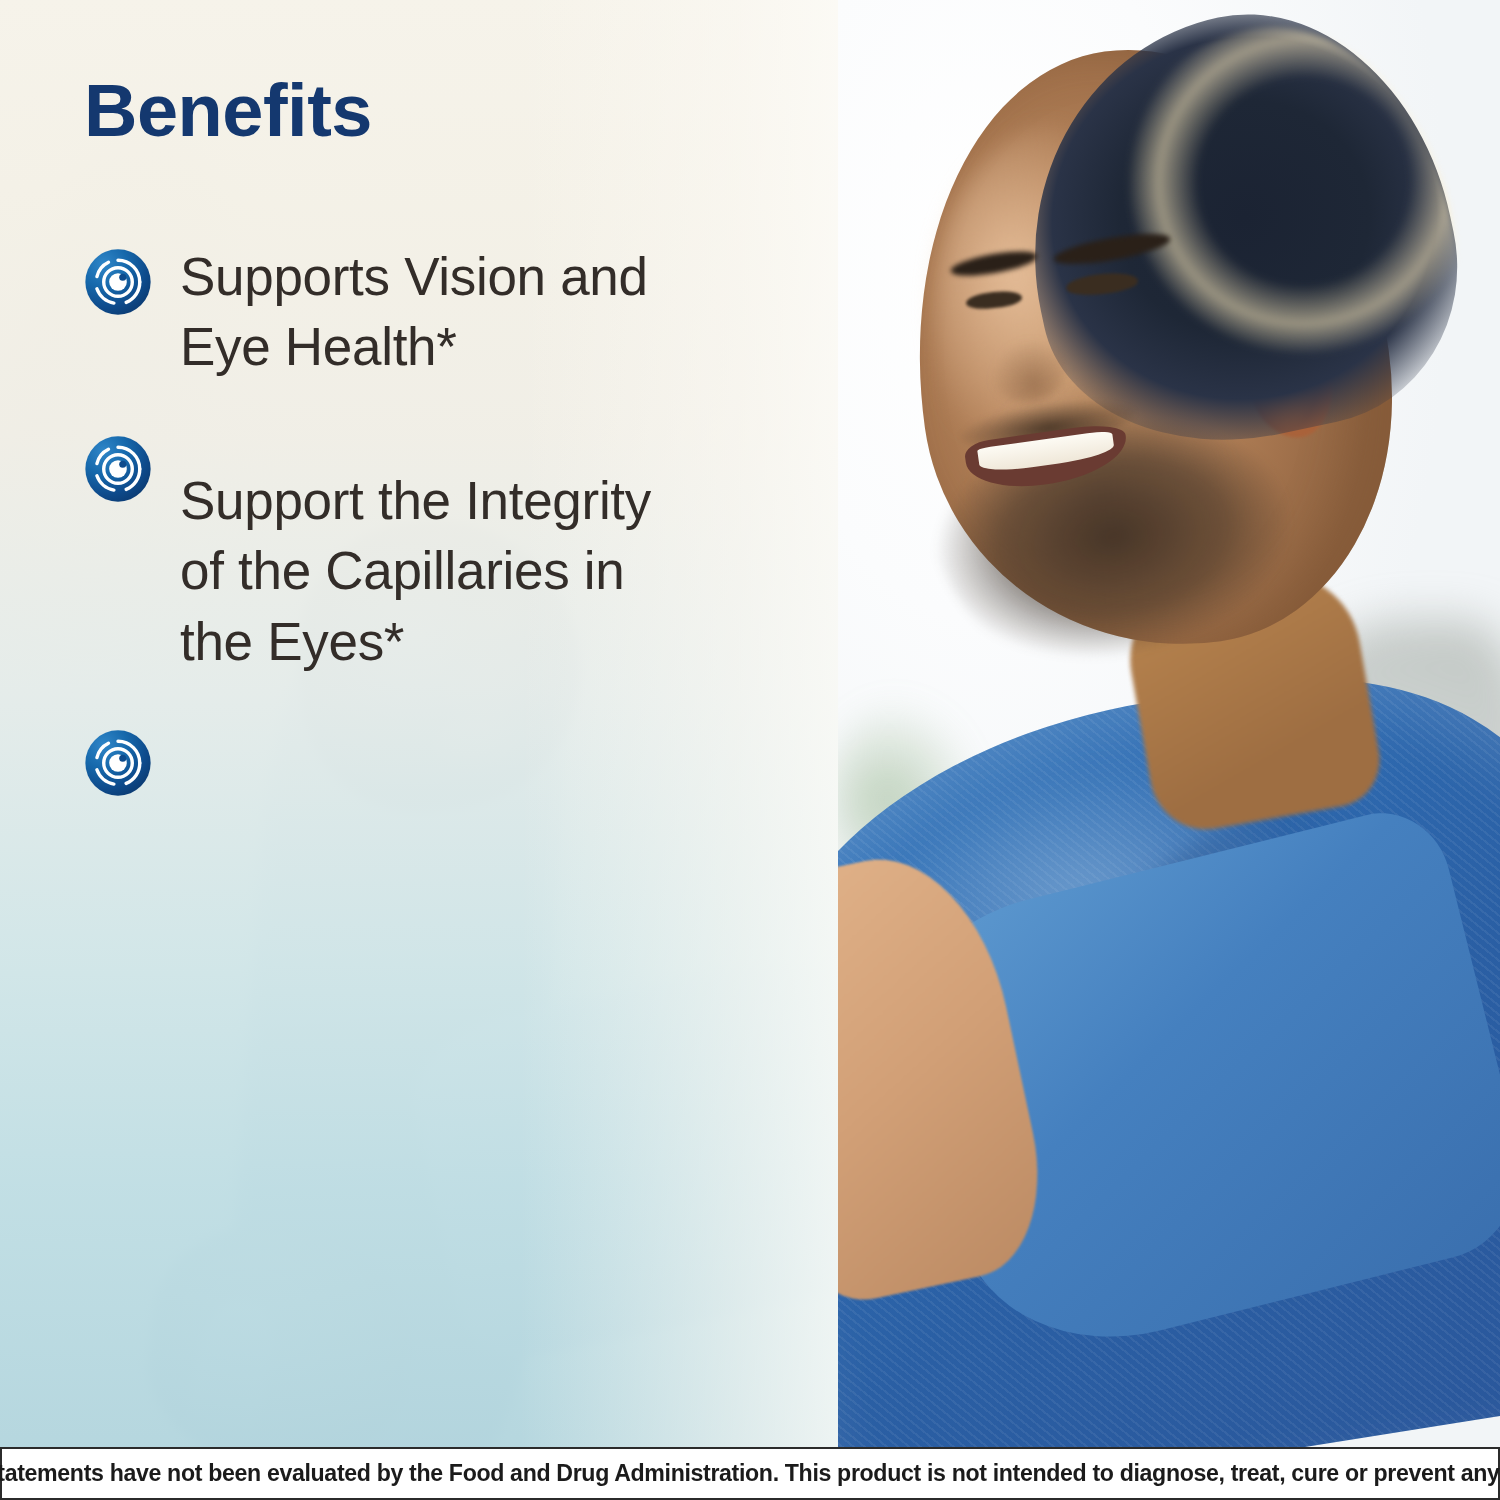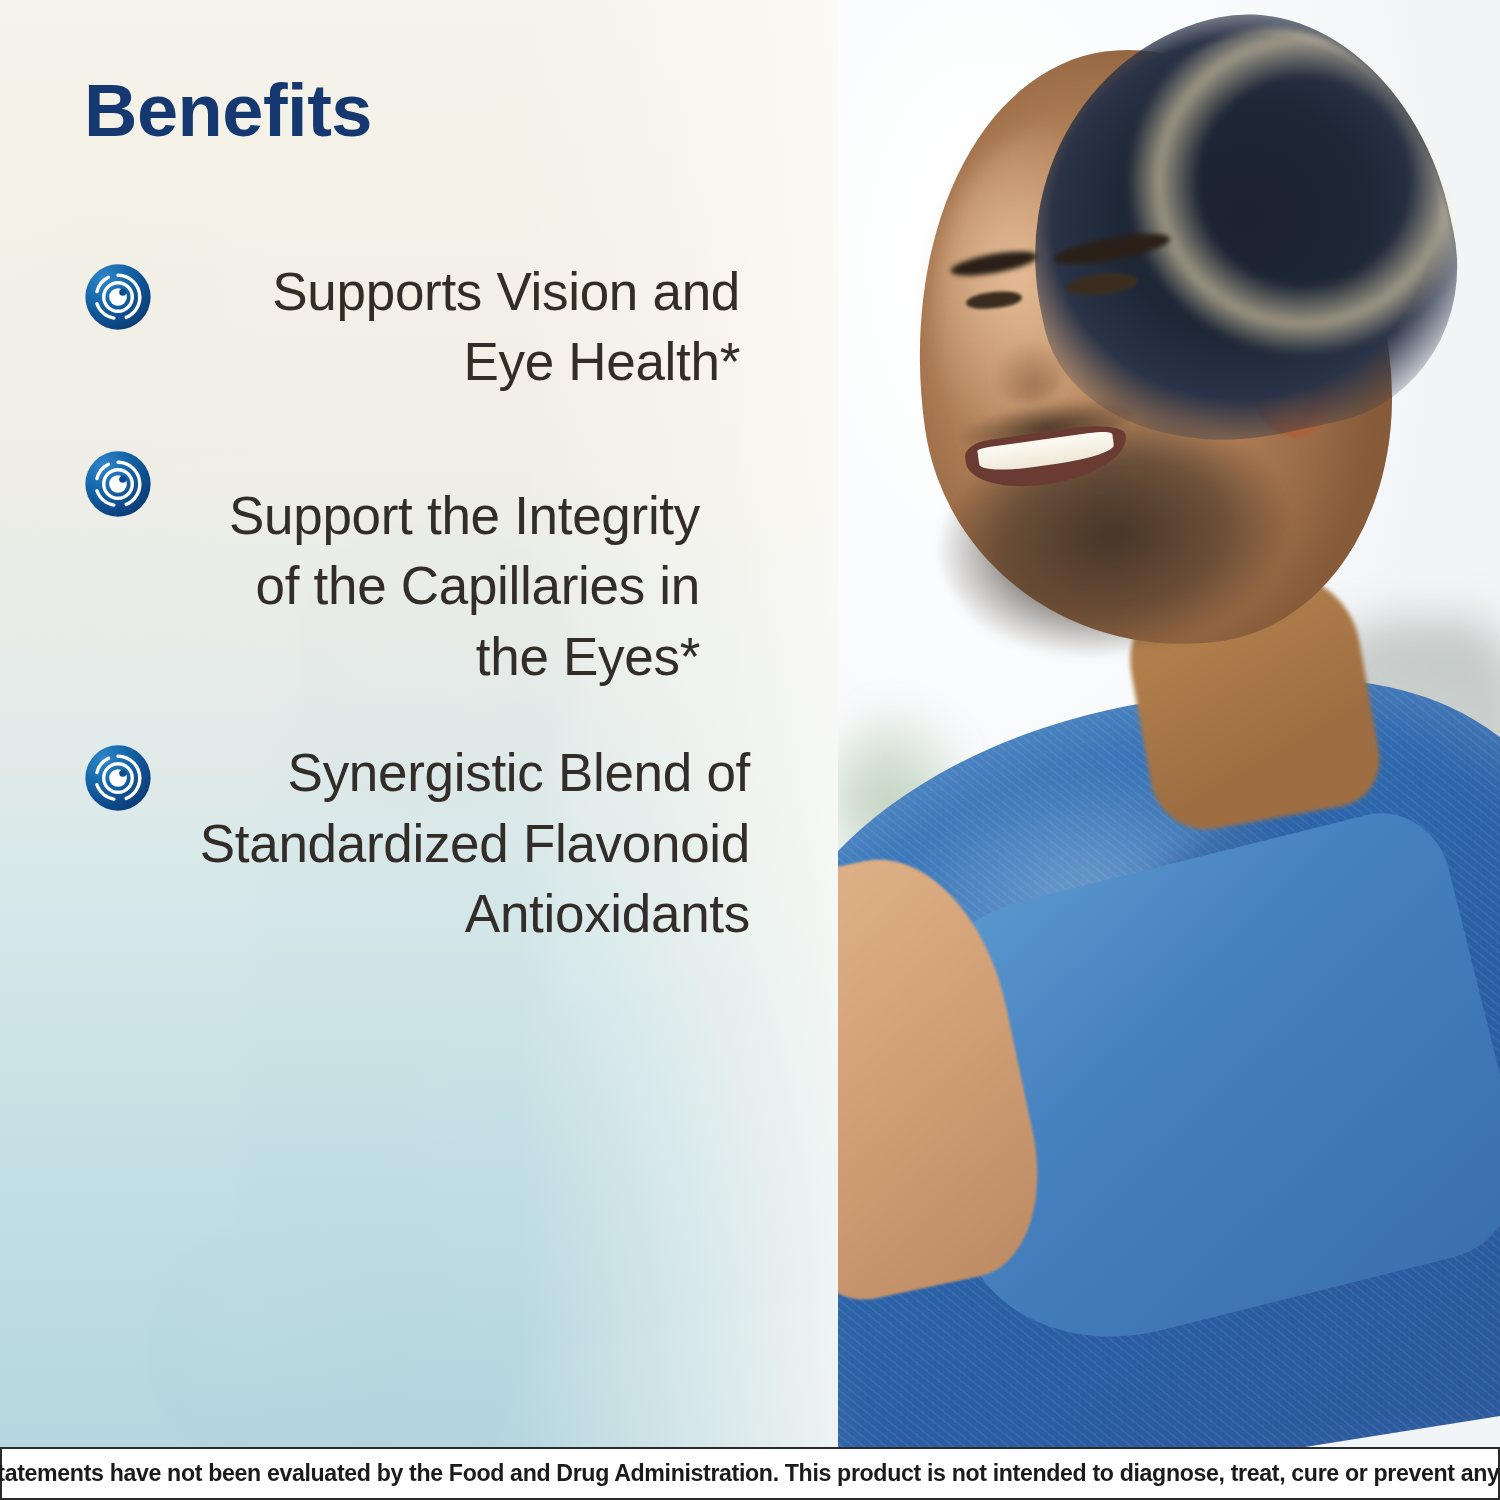--- a/index.html
+++ b/index.html
@@ -436,23 +436,22 @@
     font-size: 74px;
     font-weight: 700;
     letter-spacing: -.5px;
     color: #14386f;
     line-height: 1;
   }
 
   .bullets {
     position: absolute;
     left: 84px;
-    top: 257px;
+    top: 242px;
     width: 700px;
-    text-align: right;
   }
   .bullet {
     display: flex;
     align-items: flex-start;
     margin-bottom: 46px;
   }
   .bullet:last-child { margin-bottom: 0; }
 
   .eye-badge {
     flex: 0 0 auto;
@@ -621,21 +620,20 @@
               <circle cx="50" cy="50" r="48" fill="url(#bg3)"></circle>
               <path d="M50 18 A32 32 0 0 1 82 50" fill="none" stroke="#ffffff" stroke-width="5" stroke-linecap="round"></path>
               <path d="M82 50 A32 32 0 0 1 62 80" fill="none" stroke="#ffffff" stroke-width="5" stroke-linecap="round"></path>
               <path d="M44 81 A32 32 0 0 1 19 60" fill="none" stroke="#ffffff" stroke-width="5" stroke-linecap="round"></path>
               <path d="M19 42 A32 32 0 0 1 36 21" fill="none" stroke="#ffffff" stroke-width="5" stroke-linecap="round"></path>
               <circle cx="50" cy="50" r="21" fill="none" stroke="#ffffff" stroke-width="5"></circle>
               <circle cx="50" cy="50" r="13" fill="#ffffff"></circle>
               <circle cx="57" cy="43" r="5.2" fill="#0e4b8c"></circle>
             </svg>
           </span>
-          <span class="bullet-text">Synergistic Blend of Standardized Flavonoid Antioxidants</span>
         </div>
 
       </div>
     </div>
   </div>
 
   <div class="disclaimer">
     <span class="disclaimer-text">*These statements have not been evaluated by the Food and Drug Administration. This product is not intended to diagnose, treat, cure or prevent any disease.</span>
   </div>
 

